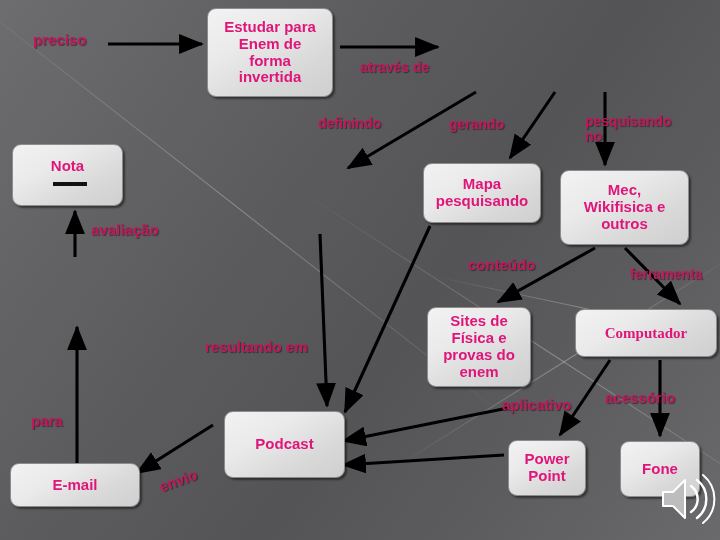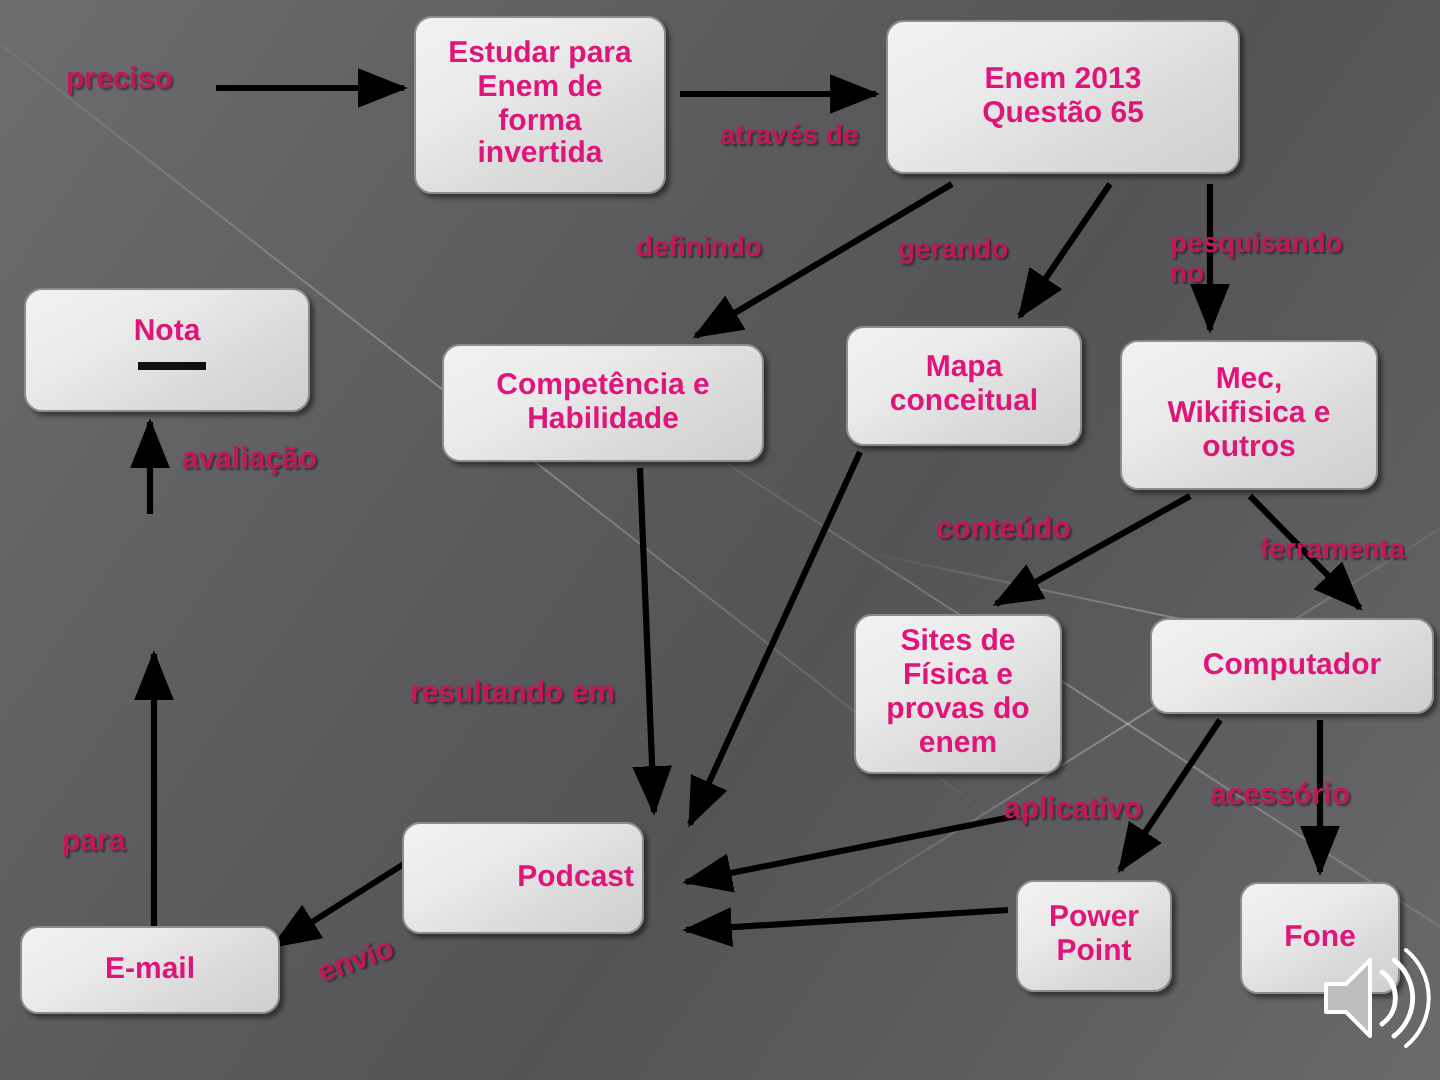--- a/index.html
+++ b/index.html
@@ -112,58 +112,50 @@
     </g>
   </svg>
 
   <div class="box" style="left:207px; top:8px; width:126px; height:89px;">
     <span style="white-space: pre-line;">Estudar para
 Enem de
 forma
 invertida</span>
   </div>
 
-  <div class="box" style="left:443px; top:10px; width:177px; height:77px;">
-    <span style="white-space: pre-line;">Enem 2013
-Questão 65</span>
-  </div>
-
-  <div class="box" style="left:12px; top:144px; width:143px; height:62px;">
+
+  <div class="box" style="left:12px; top:144px; width:111px; height:62px;">
     <span><span>Nota</span><i class="underline"></i></span>
   </div>
 
-  <div class="box" style="left:221px; top:172px; width:161px; height:59px;">
-    <span style="white-space: pre-line;">Competência e
-Habilidade</span>
-  </div>
 
   <div class="box" style="left:423px; top:163px; width:118px; height:60px;">
     <span style="white-space: pre-line;">Mapa
-conceitual</span>
+pesquisando</span>
   </div>
 
   <div class="box" style="left:560px; top:170px; width:129px; height:75px;">
     <span style="white-space: pre-line;">Mec,
 Wikifisica e
 outros</span>
   </div>
 
 
   <div class="box" style="left:427px; top:307px; width:104px; height:80px;">
     <span style="white-space: pre-line;">Sites de
 Física e
 provas do
 enem</span>
   </div>
 
-  <div class="box" style="left:575px; top:309px; width:142px; height:48px;">
+  <div class="box" style="left:575px; top:309px; width:142px; height:48px;font-family:Liberation Serif, serif;">
     <span>Computador</span>
   </div>
 
-  <div class="box" style="left:201px; top:411px; width:121px; height:56px;text-align:right;">
+  <div class="box" style="left:224px; top:411px; width:121px; height:67px;">
     <span>Podcast</span>
   </div>
 
   <div class="box" style="left:508px; top:440px; width:78px; height:56px;">
     <span style="white-space: pre-line;">Power
 Point</span>
   </div>
 
   <div class="box" style="left:620px; top:441px; width:80px; height:56px;">
     <span>Fone</span>

